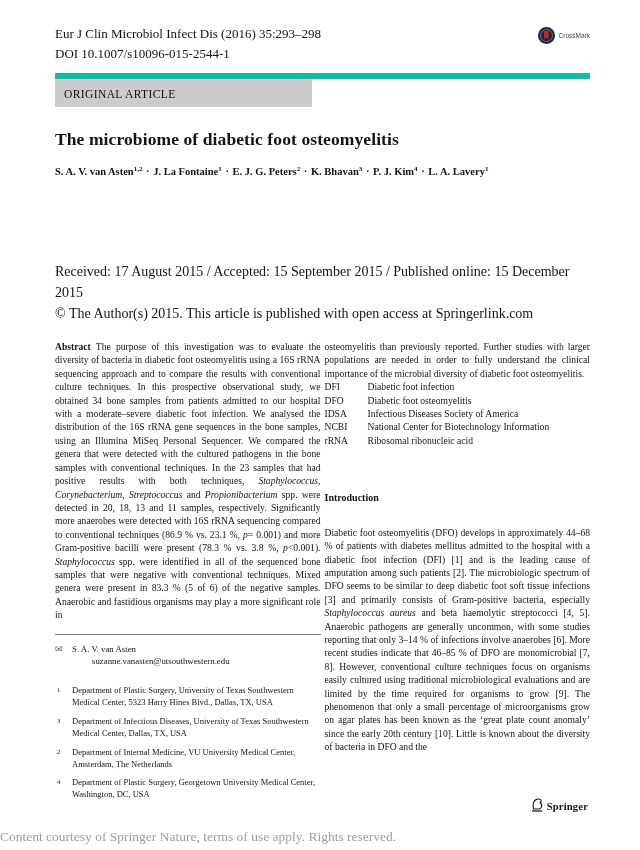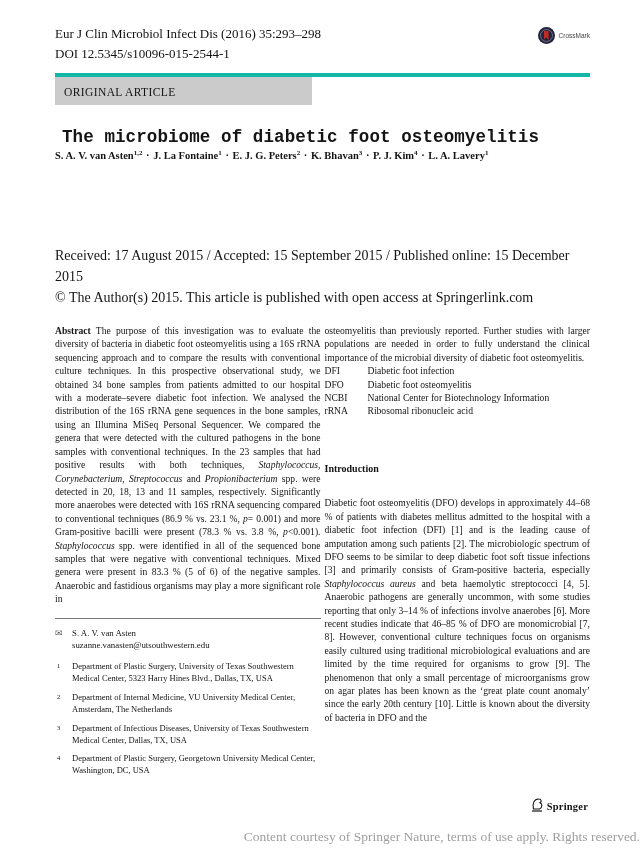--- a/index.html
+++ b/index.html
@@ -11,88 +11,88 @@
   .header-row{display:flex;justify-content:space-between;align-items:flex-start;padding-top:24px;}
   .journal-info{font-size:13px;line-height:1.55;color:#111;}
   .cm-badge{display:flex;align-items:center;gap:4px;margin-top:3px;cursor:pointer;}
   .cm-circle{width:17px;height:17px;border-radius:50%;background:#23233c;position:relative;flex:0 0 auto;}
   .cm-circle::before{content:'';position:absolute;left:2px;top:2px;width:13px;height:13px;border-radius:50%;border:1px solid #ffffff55;box-sizing:border-box;}
   .cm-circle::after{content:'';position:absolute;left:6px;top:4px;width:5px;height:9px;background:#c22a2a;
       clip-path:polygon(0 0,100% 0,100% 100%,50% 70%,0 100%);}
   .cm-label{font-size:6.5px;font-family:"Liberation Sans",sans-serif;color:#444;}
 
   
-  .rule-bar{border-top:4px solid #14b8a6;margin-top:9px;}
+  .rule-bar{border-top:6px solid #14b8a6;margin-top:9px;}
   .article-type-box{width:248px;background:#cbcbcb;padding:5px 0 5px 9px;margin-top:0;}
   .article-type-box span{font-size:11.5px;letter-spacing:.4px;color:#111;}
 
   
   .page-title{font-size:17.5px;font-weight:bold;margin-top:22px;letter-spacing:.1px;}
-  .authors{font-size:10.5px;font-weight:bold;line-height:1.55;max-width:470px;}
+  .authors{font-size:10.5px;font-weight:bold;line-height:1.55;margin-top:13px;max-width:470px;}
   .authors sup{font-size:7px;font-weight:bold;}
   .author-sep{padding:0 1px;}
 
   
   .dates-block{margin-top:81px;font-size:14px;line-height:1.5;}
 
   
   .columns{display:flex;gap:4px;margin-top:16px;justify-content:space-between;}
   .col{flex:1;min-width:0;font-size:9.6px;line-height:13.4px;text-align:justify;}
   .col p{margin:0;}
   .col i{font-style:italic;}
   .col b{font-weight:bold;}
 
   
   .footnote-block{margin-top:12px;}
   .footnote-divider{border:none;border-top:1px solid #777;margin:0 0 8px 0;}
   .correspondence{font-size:8.8px;line-height:1.45;text-align:left;position:relative;padding-left:17px;}
   .envelope-icon{position:absolute;left:0;top:0;font-size:9px;color:#555;}
-  .correspondence a{color:#141414;text-decoration:none;}
-  .affiliations{margin-top:9px;}
+  .correspondence a{color:#141414;text-decoration:none;margin-left:20px;}
+  .affiliations{margin-top:17px;}
   .affiliation{font-size:8.5px;line-height:1.4;text-align:left;position:relative;padding-left:17px;margin-top:7px;}
   .affiliation sup{position:absolute;left:2px;top:0;font-size:6.5px;}
 
   
   .abbr-title{font-weight:bold;margin-top:13px;text-align:left;}
   .abbr-row{display:flex;text-align:left;}
   .abbr-term{flex:0 0 43px;}
   .abbr-def{flex:1;}
   .section-heading{font-weight:bold;font-size:10px;margin-top:44px;text-align:left;}
   .intro-para{margin-top:21px !important;}
 
   
   .springer-logo{position:absolute;right:52px;bottom:38px;display:flex;align-items:flex-end;gap:4px;}
   .springer-label{font-size:10.5px;font-weight:bold;letter-spacing:.2px;}
-  .courtesy{position:absolute;bottom:5px;left:0;width:100%;text-align:right;
+  .courtesy{position:absolute;bottom:5px;left:0;width:100%;text-align:left;
             color:#9e9e9e;font-size:13.5px;font-family:"Liberation Serif",serif;}
 </style>
 </head>
 <body>
 
 <div class="page">
   <div class="content">
 
     <div class="header-row">
       <div class="journal-info">
         <div>Eur J Clin Microbiol Infect Dis (2016) 35:293–298</div>
-        <div>DOI 12.5345/s10096-015-2544-1</div>
+        <div>DOI 10.1007/s10096-015-2544-1</div>
       </div>
       <div class="cm-badge">
         <div class="cm-circle"></div>
         <div class="cm-label">CrossMark</div>
       </div>
     </div>
 
     <div class="rule-bar">
       <div class="article-type-box">
         <span>ORIGINAL ARTICLE</span>
       </div>
     </div>
 
-    <h1 class="page-title" style="margin:22px 0 0 7px;font-family:Liberation Mono, monospace;">The microbiome of diabetic foot osteomyelitis</h1>
+    <h1 class="page-title" style="margin:22px 0 0 0;">The microbiome of diabetic foot osteomyelitis</h1>
 
     <div class="authors"><span>S. A. V. van Asten<sup>1,2</sup></span><span class="author-sep"> · </span><span>J. La Fontaine<sup>1</sup></span><span class="author-sep"> · </span><span>E. J. G. Peters<sup>2</sup></span><span class="author-sep"> · </span><span>K. Bhavan<sup>3</sup></span><span class="author-sep"> · </span><span>P. J. Kim<sup>4</sup></span><span class="author-sep"> · </span><span>L. A. Lavery<sup>1</sup></span></div>
 
     <div class="dates-block">
       <div>Received: 17 August 2015 / Accepted: 15 September 2015 / Published online: 15 December 2015</div>
       <div>© The Author(s) 2015. This article is published with open access at Springerlink.com</div>
     </div>
 
     <div class="columns">
 
@@ -101,38 +101,42 @@
 
         <div class="footnote-block">
           <hr class="footnote-divider">
           <div class="correspondence">
             <span class="envelope-icon">✉</span>
             <div>S. A. V. van Asten</div>
             <div><a href="#">suzanne.vanasten@utsouthwestern.edu</a></div>
           </div>
           <div class="affiliations">
               <div class="affiliation"><sup>1</sup>Department of Plastic Surgery, University of Texas Southwestern Medical Center, 5323 Harry Hines Blvd., Dallas, TX, USA</div>
+              <div class="affiliation"><sup>3</sup>Department of Infectious Diseases, University of Texas Southwestern Medical Center, Dallas, TX, USA</div>
               <div class="affiliation"><sup>2</sup>Department of Internal Medicine, VU University Medical Center, Amsterdam, The Netherlands</div>
-              <div class="affiliation"><sup>3</sup>Department of Infectious Diseases, University of Texas Southwestern Medical Center, Dallas, TX, USA</div>
               <div class="affiliation"><sup>4</sup>Department of Plastic Surgery, Georgetown University Medical Center, Washington, DC, USA</div>
             </div>
         </div>
       </div>
 
       <div class="col">
         <p>osteomyelitis than previously reported. Further studies with larger populations are needed in order to fully understand the clinical importance of the microbial diversity of diabetic foot osteomyelitis.</p>
 
         <div>
             <div class="abbr-row">
               <span class="abbr-term">DFI</span>
               <span class="abbr-def">Diabetic foot infection</span>
             </div>
             <div class="abbr-row">
               <span class="abbr-term">DFO</span>
               <span class="abbr-def">Diabetic foot osteomyelitis</span>
+            </div>
+            <div class="abbr-row">
+              <span class="abbr-term">IDSA</span>
+              <span class="abbr-def">Infectious Diseases Society of America</span>
             </div>
             <div class="abbr-row">
               <span class="abbr-term">NCBI</span>
               <span class="abbr-def">National Center for Biotechnology Information</span>
             </div>
             <div class="abbr-row">
               <span class="abbr-term">rRNA</span>
               <span class="abbr-def">Ribosomal ribonucleic acid</span>
             </div>
           </div>

